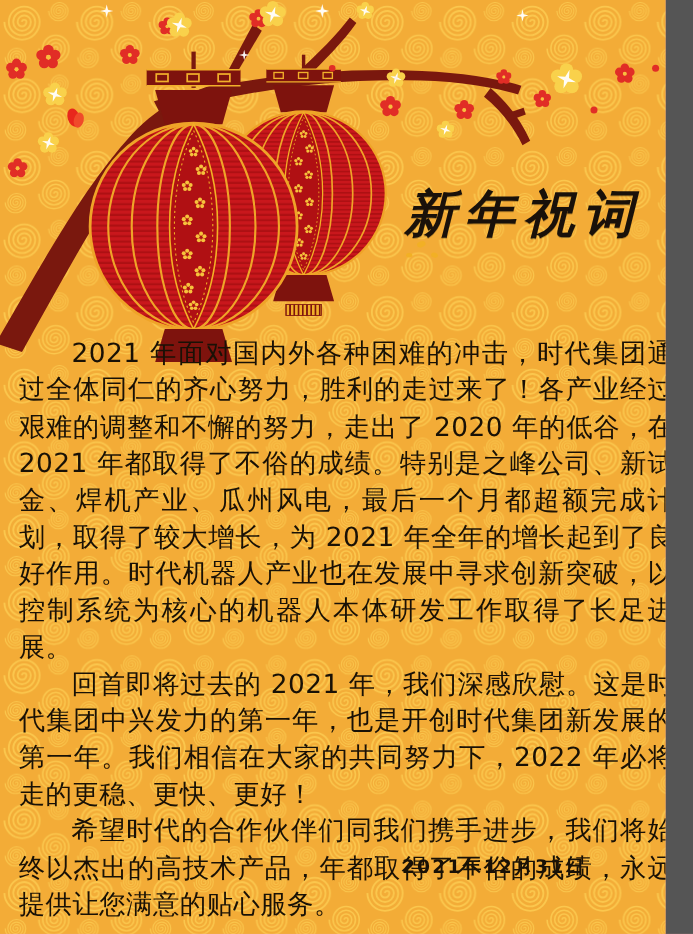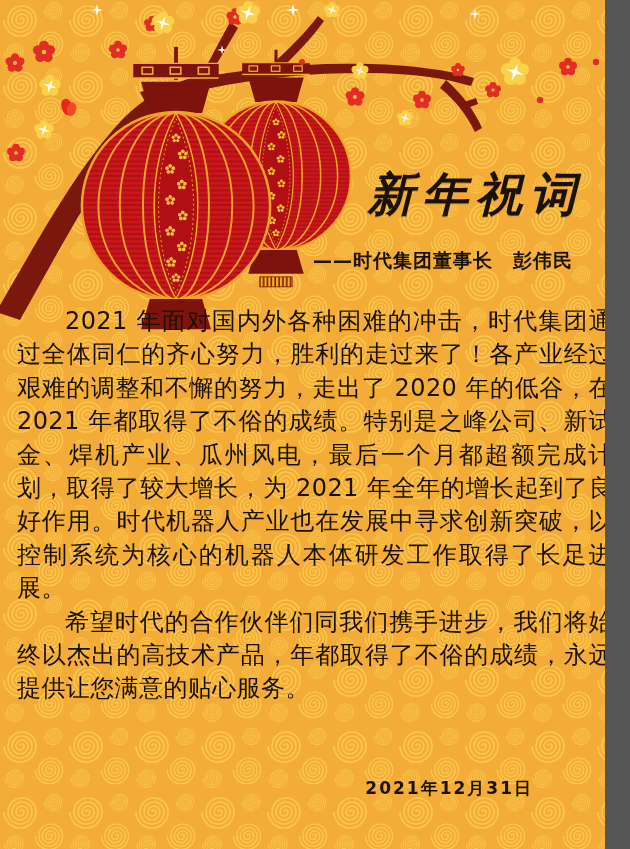--- a/index.html
+++ b/index.html
@@ -173,21 +173,21 @@
 
     <g>
       <use href="#sp" transform="translate(293,10) scale(0.8)"></use>
       <use href="#sp" transform="translate(475,14) scale(0.7)"></use>
       <use href="#sp" transform="translate(97,10) scale(0.75)"></use>
       <use href="#sp" transform="translate(222,50) scale(0.6)"></use>
     </g>
   </svg>
 
   <div class="doc-title">新年祝词</div>
-  <div class="byline">——时代集团董事长　彭伟民</div>
 
   <div class="body-text">
     <p>2021 年面对国内外各种困难的冲击，时代集团通过全体同仁的齐心努力，胜利的走过来了！各产业经过艰难的调整和不懈的努力，走出了 2020 年的低谷，在 2021 年都取得了不俗的成绩。特别是之峰公司、新试金、焊机产业、瓜州风电，最后一个月都超额完成计划，取得了较大增长，为 2021 年全年的增长起到了良好作用。时代机器人产业也在发展中寻求创新突破，以控制系统为核心的机器人本体研发工作取得了长足进展。</p>
+    <p>回首即将过去的 2021 年，我们深感欣慰。这是时代集团中兴发力的第一年，也是开创时代集团新发展的第一年。我们相信在大家的共同努力下，2022 年必将走的更稳、更快、更好！</p>
     <p>希望时代的合作伙伴们同我们携手进步，我们将始终以杰出的高技术产品，年都取得了不俗的成绩，永远提供让您满意的贴心服务。</p>
   </div>
 
   <div class="date-line">2021年12月31日</div>
 </div>
 
 </body></html>

